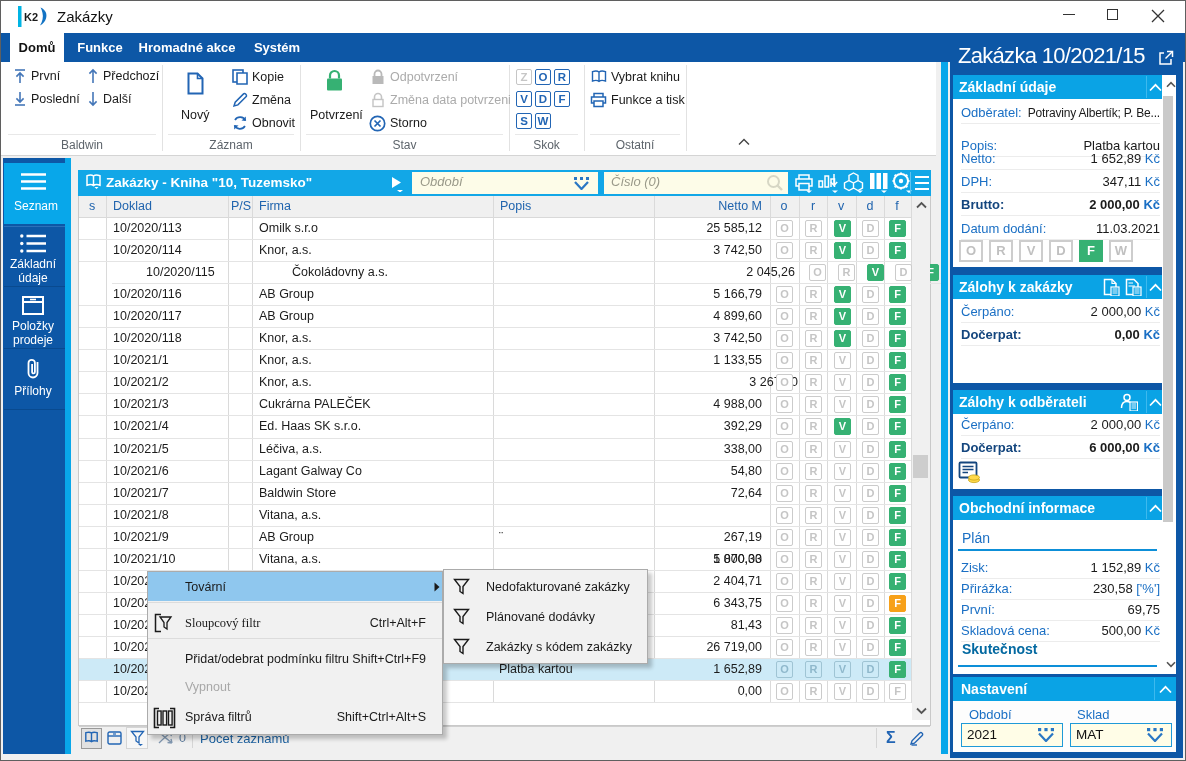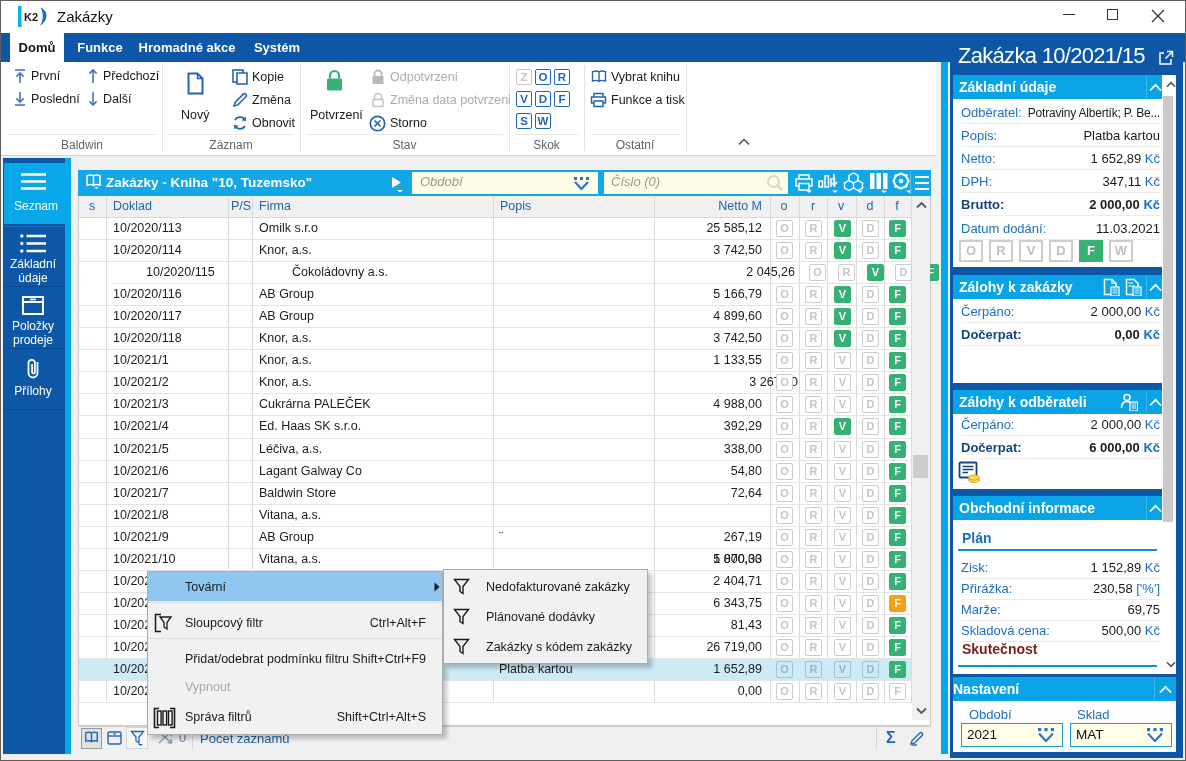--- a/index.html
+++ b/index.html
@@ -642,21 +642,21 @@
   <div class="abs" style="left:193px;top:1px;width:1px;height:22px;background:#3db9ee;"></div>
   <div class="abs" style="left:196px;top:8px;">
       <svg width="13" height="9" viewBox="0 0 13 9">
         <path d="M1 7.5 L6.5 1.8 L12 7.5" fill="none" stroke="#fff" stroke-width="1.7"></path>
       </svg>
     </div>
   <div class="prow" style="top:28px;">
       <span class="plabel">Odběratel:</span>
       <span class="pvalue" style="font-size:12px;top:3px;letter-spacing:-0.2px;">Potraviny Albertík; P. Be...</span>
     </div>
-  <div class="prow" style="top:51px;">
+  <div class="prow" style="top:61px;">
       <span class="plabel">Popis:</span>
       <span class="pvalue">Platba kartou</span>
     </div>
   <div class="prow" style="top:74px;">
       <span class="plabel">Netto:</span>
       <span class="pvalue">1 652,89 <span class="kc">Kč</span></span>
     </div>
   <div class="prow" style="top:97px;">
       <span class="plabel">DPH:</span>
       <span class="pvalue">347,11 <span class="kc">Kč</span></span>
@@ -744,44 +744,44 @@
     </div>
   <div class="abs" style="left:0;top:414px;width:209px;height:7px;background:#0d57a6;"></div>
 
   <div class="sechdr" style="left:0;top:421px;width:209px;"><span style="margin-left:6px;">Obchodní informace</span></div>
   <div class="abs" style="left:193px;top:422px;width:1px;height:22px;background:#3db9ee;"></div>
   <div class="abs" style="left:196px;top:429px;">
       <svg width="13" height="9" viewBox="0 0 13 9">
         <path d="M1 7.5 L6.5 1.8 L12 7.5" fill="none" stroke="#fff" stroke-width="1.7"></path>
       </svg>
     </div>
-  <div class="abs" style="left:9px;top:455px;font-size:14px;font-weight:bold;color:#1a6fc4;">Plán</div>
+  <div class="abs" style="left:9px;top:455px;font-size:14px;font-weight:normal;color:#1a6fc4;">Plán</div>
   <div class="abs" style="left:5px;top:474px;width:199px;height:2px;background:#0d8fd8;"></div>
   <div class="prow" style="top:483px;">
       <span class="plabel">Zisk:</span>
       <span class="pvalue">1 152,89 <span class="kc">Kč</span></span>
     </div>
   <div class="prow" style="top:504px;">
       <span class="plabel">Přirážka:</span>
       <span class="pvalue">230,58 <span class="kc">['%']</span></span>
     </div>
   <div class="prow" style="top:525px;">
-      <span class="plabel">Marže:</span>
+      <span class="plabel">První:</span>
       <span class="pvalue">69,75</span>
     </div>
   <div class="prow" style="top:546px;">
       <span class="plabel">Skladová cena:</span>
       <span class="pvalue">500,00 <span class="kc">Kč</span></span>
     </div>
-  <div class="abs" style="left:9px;top:566px;font-size:14px;font-weight:bold;color:#7f1d1d;">Skutečnost</div>
+  <div class="abs" style="left:9px;top:566px;font-size:14px;font-weight:bold;color:#0369a1;">Skutečnost</div>
   <div class="abs" style="left:5px;top:590px;width:199px;height:2px;background:#0d8fd8;"></div>
 </div>
 
 <div class="abs" style="left:953px;top:674px;width:223px;height:3px;background:#0d57a6;"></div>
-<div class="abs" style="left:953px;top:677px;width:223px;height:24px;background:#0aa3e5;color:#fff;font-weight:bold;font-size:14px;line-height:24px;"><span style="">Nastavení</span></div>
+<div class="abs" style="left:953px;top:677px;width:223px;height:24px;background:#0aa3e5;color:#fff;font-weight:bold;font-size:14px;line-height:24px;"><span style="margin-left:8px;">Nastavení</span></div>
 <div class="abs" style="left:1154px;top:678px;width:1px;height:22px;background:#3db9ee;"></div>
 <div class="abs" style="left:1159px;top:685px;">
     <svg width="13" height="9" viewBox="0 0 13 9">
       <path d="M1 7.5 L6.5 1.8 L12 7.5" fill="none" stroke="#fff" stroke-width="1.7"></path>
     </svg>
   </div>
 <div class="abs" style="left:953px;top:701px;width:223px;height:51px;background:#fdfdfd;"></div>
 <div class="abs" style="left:969px;top:707px;font-size:13px;color:#1a6fc4;">Období</div>
 <div class="abs" style="left:1077px;top:707px;font-size:13px;color:#1a6fc4;">Sklad</div>
 <div class="abs" style="left:961px;top:723px;width:102px;height:24px;background:#fffde7;border:1px solid #1f9ad8;"></div>
@@ -817,21 +817,21 @@
         <path d="M0.5 0.5 L5.5 5 L0.5 9.5 Z" fill="#1a1a1a"></path>
       </svg>
     </div>
   <div class="abs" style="left:0px;top:30px;width:294px;height:1px;background:#dcdcdc;"></div>
   <div class="abs" style="left:6px;top:41px;">
       <svg width="20" height="20" viewBox="0 0 20 20">
         <path d="M7 1.5 H1.5 V18.5 H7" fill="none" stroke="#1a1a1a" stroke-width="1.5"></path>
         <path d="M6 4 H17 L13 9.5 V16 L10 14 V9.5 Z" fill="none" stroke="#1a1a1a" stroke-width="1.3"></path>
       </svg>
     </div>
-  <div class="mitem" style="left:37px;top:44px;">Sloupcový filtr</div>
+  <div class="mitem" style="left:37px;top:44px;font-family:Liberation Serif, serif;">Sloupcový filtr</div>
   <div class="mshort" style="right:16px;top:44px;">Ctrl+Alt+F</div>
   <div class="abs" style="left:0px;top:66px;width:294px;height:1px;background:#dcdcdc;"></div>
   <div class="mitem" style="left:37px;top:80px;">Přidat/odebrat podmínku filtru</div>
   <div class="mshort" style="right:16px;top:80px;">Shift+Ctrl+F9</div>
   <div class="mitem" style="left:37px;top:108px;color:#a8a8a8;">Vypnout</div>
   <div class="abs" style="left:4px;top:134px;">
       <svg width="25" height="24" viewBox="0 0 25 24">
         <path d="M7 2.5 H2.5 V21.5 H7 M18 2.5 H22.5 V21.5 H18" fill="none" stroke="#1a1a1a" stroke-width="1.6"></path>
         <rect x="5.5" y="5" width="3.6" height="14" fill="none" stroke="#1a1a1a" stroke-width="1.4"></rect>
         <rect x="11" y="5" width="3.6" height="14" fill="none" stroke="#1a1a1a" stroke-width="1.4"></rect>

